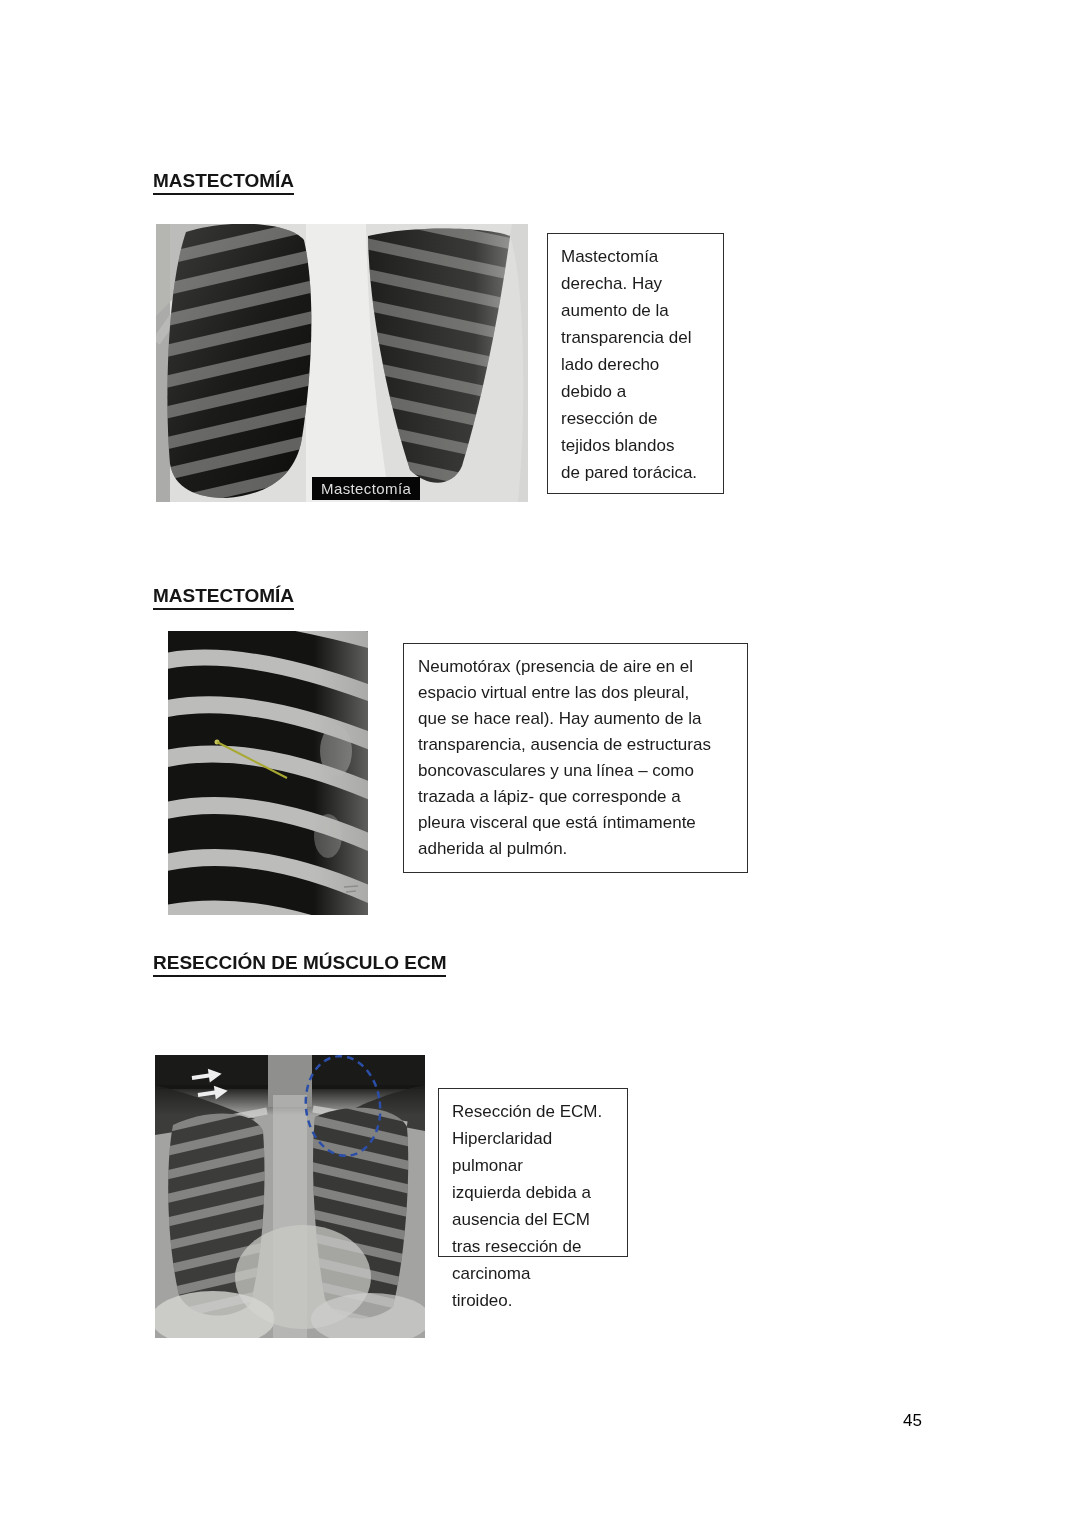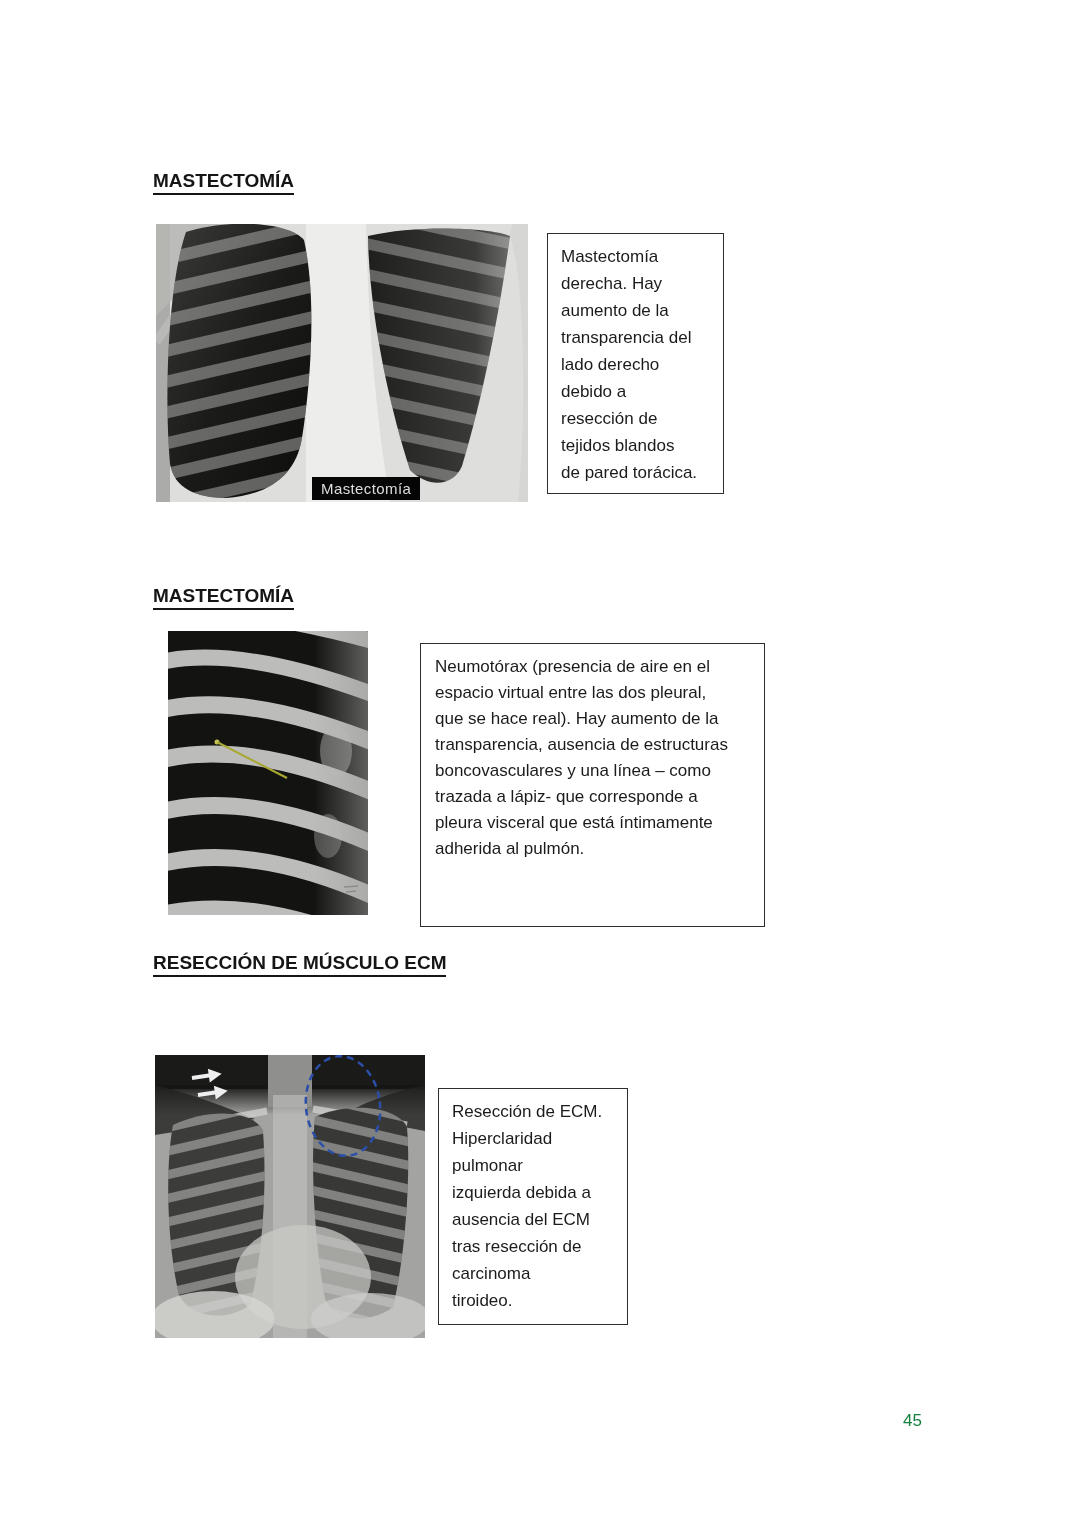--- a/index.html
+++ b/index.html
@@ -27,21 +27,21 @@
   .cap3{line-height:27px;padding:9px 12px 0 13px}
   figure{margin:0;padding:0}
   .xray{overflow:hidden}
   .xray svg{display:block}
   .xray-label{
     position:absolute;left:156px;top:253px;
     background:#060606;color:#dededd;
     font-size:15px;line-height:23px;height:23px;
     padding:0 9px;letter-spacing:.4px;white-space:nowrap;
   }
-  .page-number{font-size:17px;color:#15803d}
+  .page-number{font-size:17px;color:#000000}
 </style>
 </head>
 <body>
 
 <h2 class="sec-heading abs" style="left:153px;top:170px">
   <span class="u">MASTECTOMÍA</span>
 </h2>
 
 <figure class="xray abs" style="left:156px;top:224px;width:372px;height:278px">
   <svg width="372" height="278" viewBox="0 0 372 278">
@@ -118,21 +118,21 @@
       <circle cx="49" cy="111" r="2.5" fill="#c6c65c"></circle>
       <line x1="49" y1="111" x2="119" y2="147" stroke="#a8a832" stroke-width="2"></line>
     </g>
     <g stroke="#8d8d8b" stroke-width="1.5">
       <line x1="176" y1="256" x2="190" y2="255"></line>
       <line x1="178" y1="261" x2="188" y2="260"></line>
     </g>
   </svg>
 </figure>
 
-<div class="caption-box abs" style="left:420px;top:643px;width:345px;height:284px">
+<div class="caption-box abs" style="left:403px;top:643px;width:345px;height:230px">
   <p class="caption-text cap2">Neumotórax (presencia de aire en el
 espacio virtual entre las dos pleural,
 que se hace real). Hay aumento de la
 transparencia, ausencia de estructuras
 boncovasculares y una línea – como
 trazada a lápiz- que corresponde a
 pleura visceral que está íntimamente
 adherida al pulmón.</p>
 </div>
 
@@ -173,21 +173,21 @@
     <g fill="#efefef">
       <path transform="translate(36,16) rotate(-8)" d="M0,5 L17,5 L17,0 L30,7 L17,14 L17,9 L0,9 Z"></path>
     </g>
     <g fill="#efefef">
       <path transform="translate(42,33) rotate(-8)" d="M0,5 L17,5 L17,0 L30,7 L17,14 L17,9 L0,9 Z"></path>
     </g>
     <ellipse cx="188" cy="51" rx="37" ry="50" fill="none" stroke="#2b4ea8" stroke-width="2.5" stroke-dasharray="7 5" transform="rotate(-7 188 51)"></ellipse>
   </svg>
 </figure>
 
-<div class="caption-box abs" style="left:438px;top:1088px;width:190px;height:237px">
+<div class="caption-box abs" style="left:438px;top:1088px;width:190px;height:169px">
   <p class="caption-text cap3">Resección de ECM.
 Hiperclaridad
 pulmonar
 izquierda debida a
 ausencia del ECM
 tras resección de
 carcinoma
 tiroideo.</p>
 </div>
 

